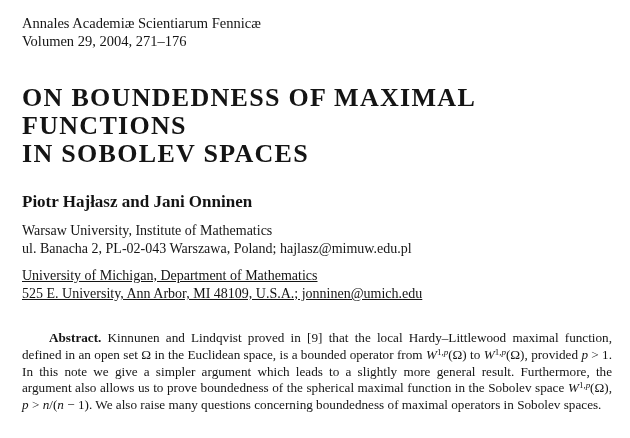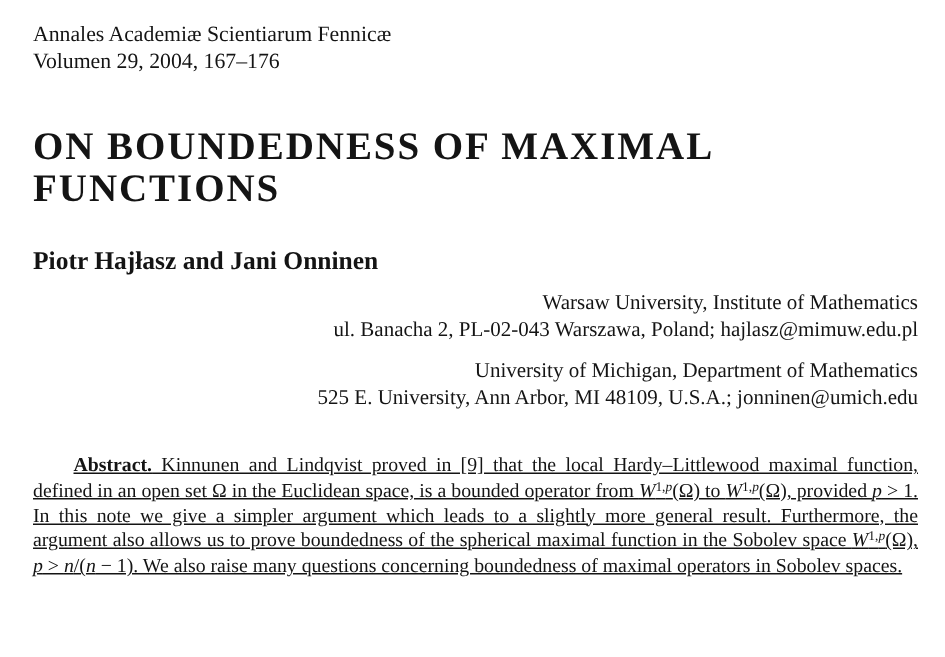--- a/index.html
+++ b/index.html
@@ -29,55 +29,54 @@
     line-height: 28px;
     letter-spacing: 1.3px;
   }
   .authors {
     margin-top: 24px;
     font-size: 17px;
     font-weight: bold;
     line-height: 20px;
   }
   .aff {
-    text-align: right;
+    text-align: left;
     font-size: 14px;
     line-height: 18px;
   }
   .aff-warsaw { margin-top: 10px; }
-  .aff-michigan { margin-top: 9px; }
+  .aff-michigan { margin-top: 9px; text-decoration: underline; }
   .abstract {
     margin: 27px 0 0 0;
     font-size: 13.2px;
     line-height: 16.8px;
     text-align: justify;
     text-indent: 27px;
-    text-decoration: underline;
   }
   .abs-label { font-weight: bold; }
   .mi { font-style: italic; }
   sup {
     font-size: 68%;
     line-height: 0;
     vertical-align: baseline;
     position: relative;
     top: -0.45em;
   }
 </style>
 </head>
 <body>
 
 <div class="page">
 
   <div class="journal">
     <div>Annales Academiæ Scientiarum Fennicæ</div>
-    <div>Volumen 29, 2004, 167–176</div>
+    <div>Volumen 29, 2004, 271–176</div>
   </div>
 
-  <h1 class="paper-title"><span>ON BOUNDEDNESS OF MAXIMAL FUNCTIONS</span><br></h1>
+  <h1 class="paper-title"><span>ON BOUNDEDNESS OF MAXIMAL FUNCTIONS</span><br><span>IN SOBOLEV SPACES</span></h1>
 
   <div class="authors">Piotr Hajłasz and Jani Onninen</div>
 
   <div class="aff aff-warsaw">
     <div>Warsaw University, Institute of Mathematics</div>
     <div>ul. Banacha 2, PL-02-043 Warszawa, Poland; hajlasz@mimuw.edu.pl</div>
   </div>
 
   <div class="aff aff-michigan">
     <div>University of Michigan, Department of Mathematics</div>

